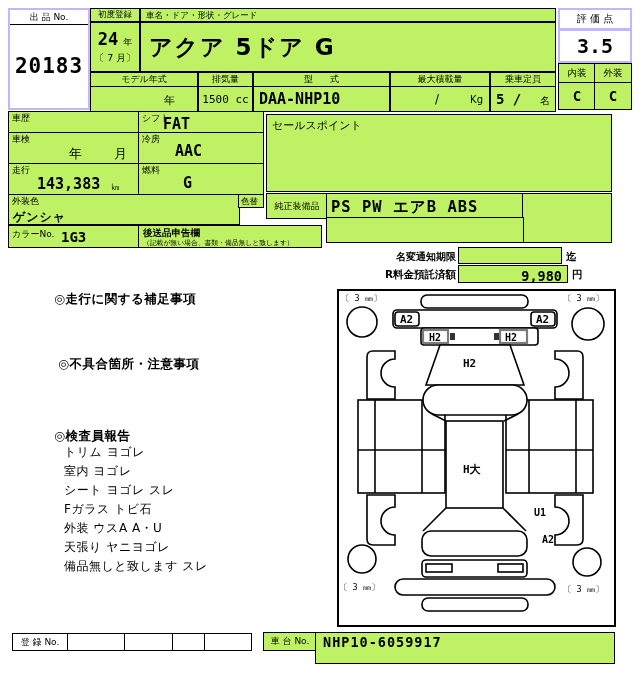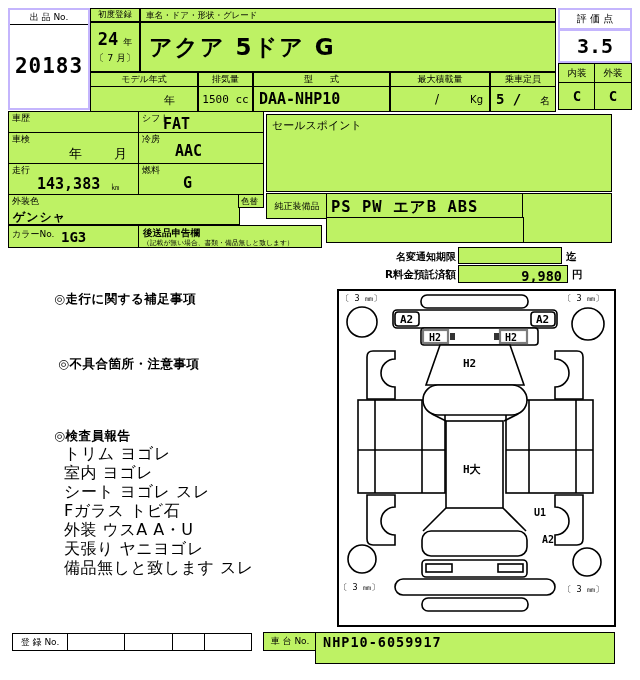--- a/index.html
+++ b/index.html
@@ -7,21 +7,21 @@
          font-family:"DejaVu Sans","Liberation Sans",sans-serif;color:#000;overflow:hidden;}
   .b{position:absolute;box-sizing:border-box;border:1.6px solid #000;background:#bef264;}
   .bb{position:absolute;box-sizing:border-box;border:2px solid #c4b5fd;background:#fff;}
   .abs{position:absolute;}
   .lbl{font-size:9px;line-height:1.1;}
   .lbl8{font-size:8.5px;line-height:1.1;}
   .cen{display:flex;align-items:center;justify-content:center;}
   .mono{font-family:"DejaVu Sans Mono","Liberation Mono",monospace;}
   .val{font-family:"DejaVu Sans Mono","Liberation Mono",monospace;font-weight:bold;}
   .title{font-size:12.5px;font-weight:bold;letter-spacing:.5px;}
-  .item{font-size:16px;height:19px;letter-spacing:.5px;}
+  .item{font-size:12px;height:19px;letter-spacing:.5px;}
   .cellrow{display:flex;}
   .rcell{box-sizing:border-box;border:1.6px solid #000;border-left:none;height:18px;}
   .rcell:first-child{border-left:1.6px solid #000;}
   svg text{font-family:"DejaVu Sans Mono","Liberation Mono",monospace;}
 </style>
 </head>
 <body>
 
 <div id="sheet">
 

